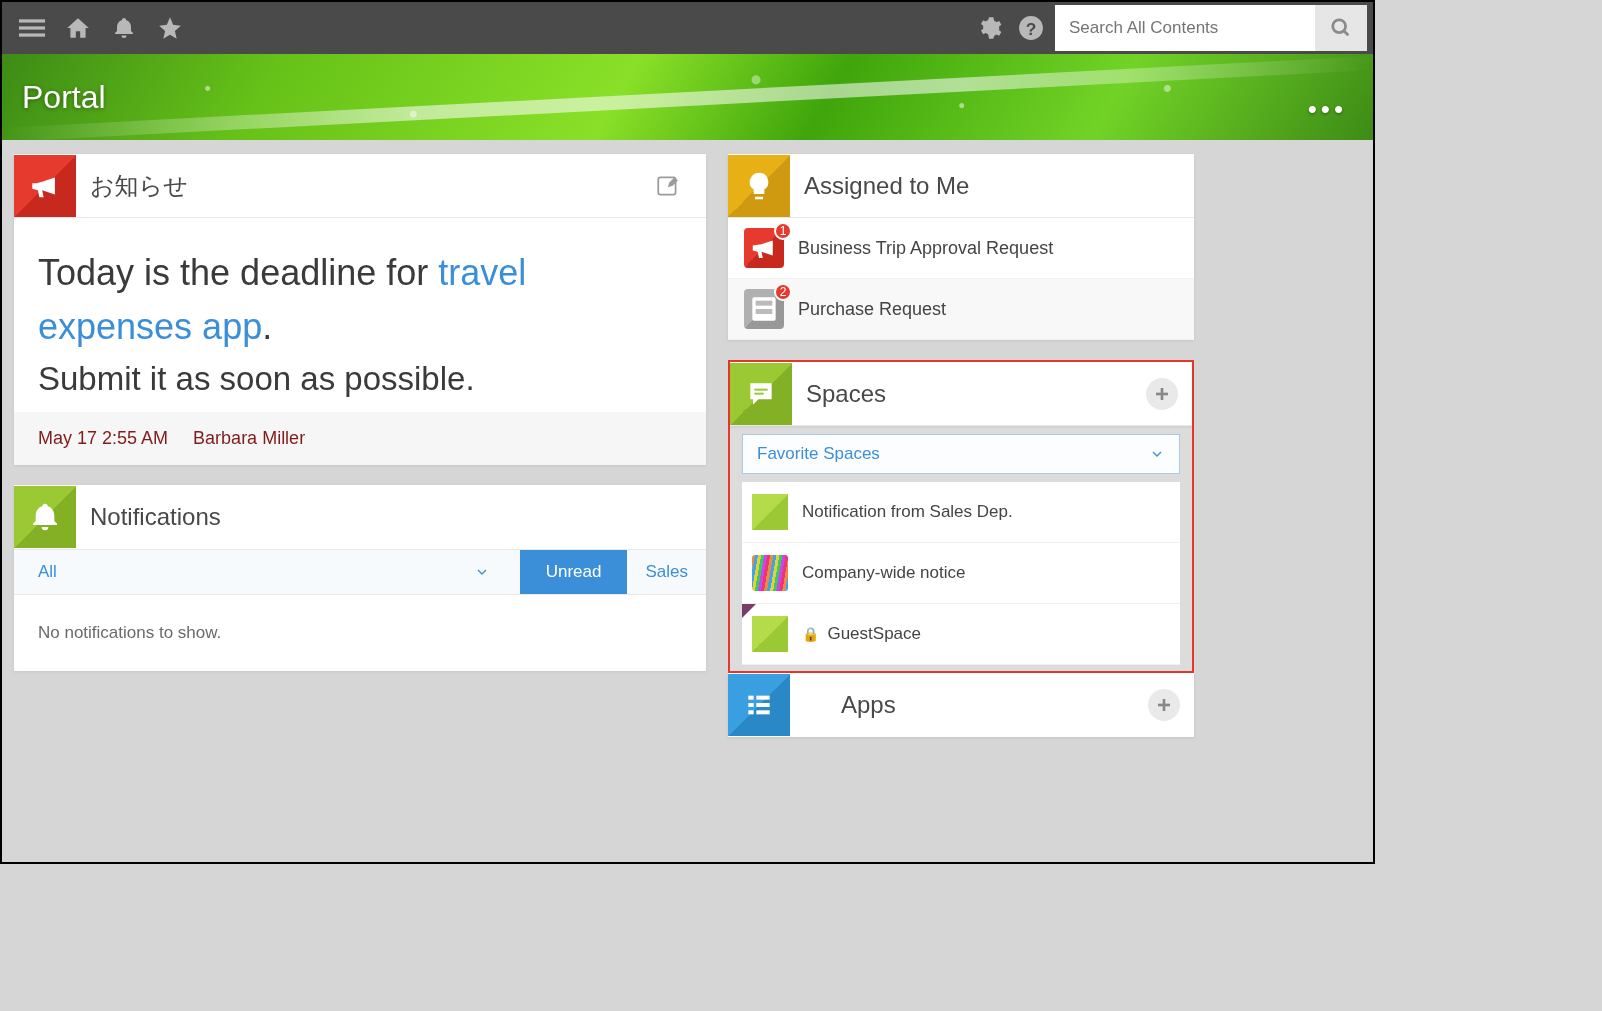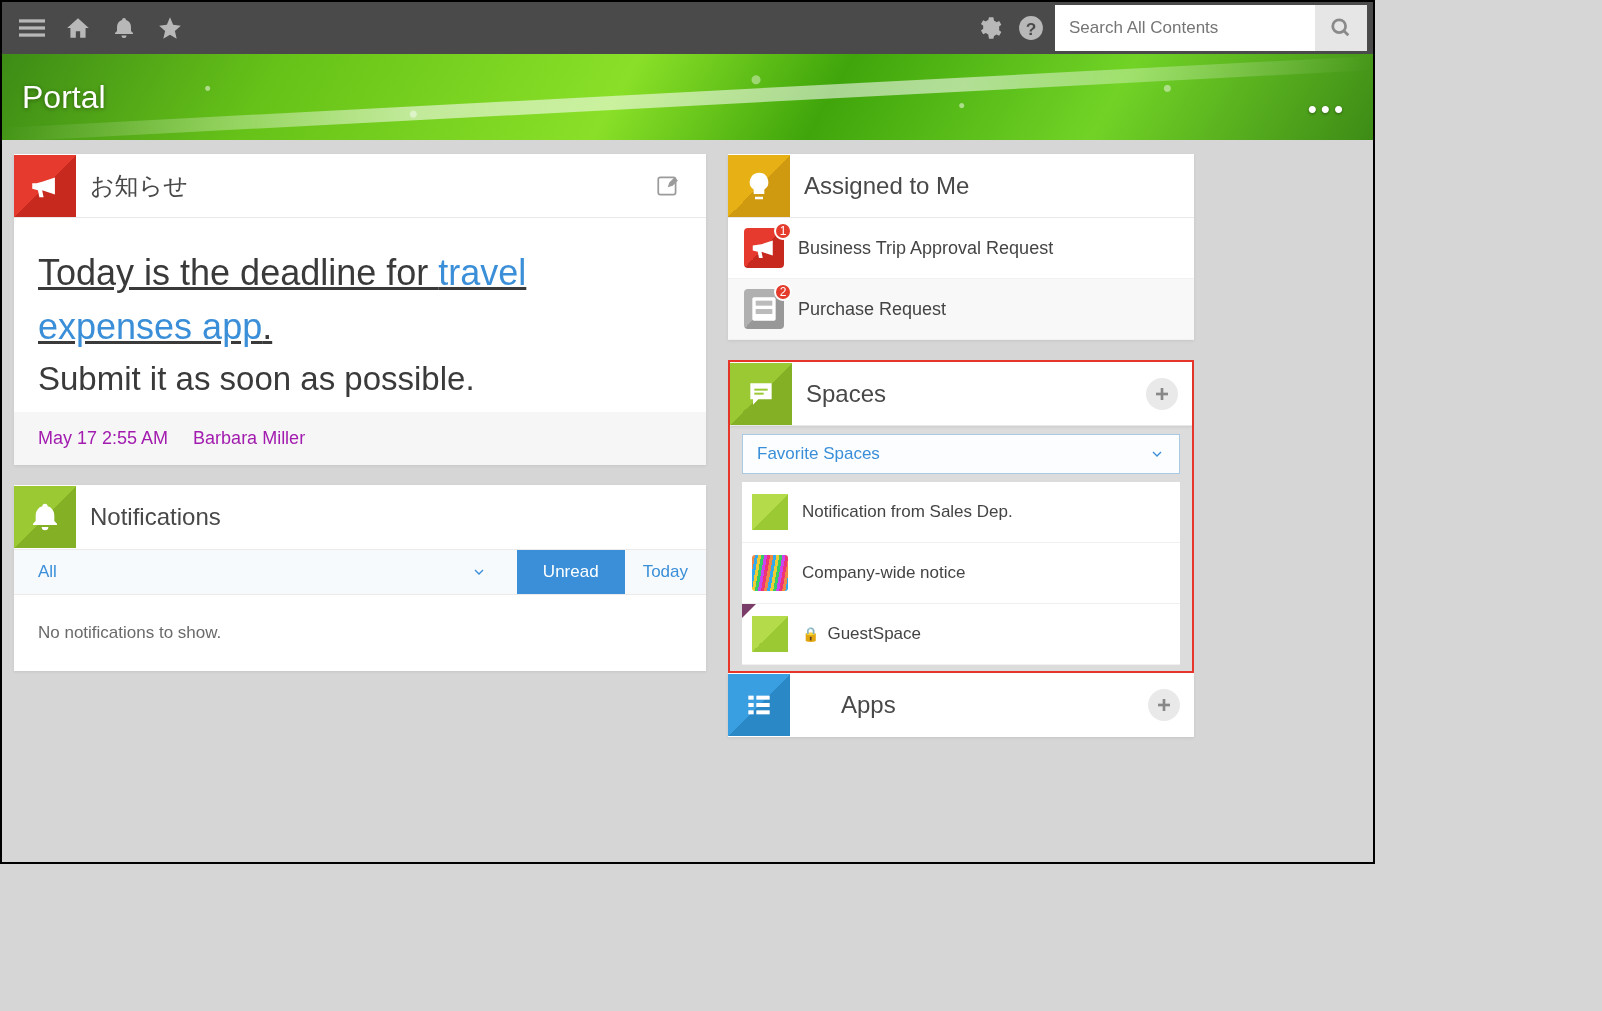--- a/index.html
+++ b/index.html
@@ -41,24 +41,24 @@
 
 .tile-red { background: linear-gradient(135deg,#e63a2e 50%,#c7291f 50%); }
 .tile-yellow { background: linear-gradient(135deg,#e7b014 50%,#d09a10 50%); }
 .tile-green { background: linear-gradient(135deg,#9ac933 50%,#84b026 50%); }
 .tile-blue { background: linear-gradient(135deg,#3a9fe0 50%,#2b88c6 50%); }
 .tile-gray { background: linear-gradient(135deg,#b0b0b0 50%,#989898 50%); border-radius: 4px; }
 .tile-sm { width: 40px; height: 40px; border-radius: 4px; flex-shrink: 0; position: relative; }
 .tile-mini { width: 36px; height: 36px; background: linear-gradient(135deg,#b4db4a 50%,#9ac933 50%); flex-shrink: 0; }
 
 .announce-body { padding: 28px 24px 14px 24px; }
-.announce-body .msg1 { font-size: 36px; font-weight: 300; color: #3a3a3a; text-decoration: underline; line-height: 1.5; }
+.announce-body .msg1 { font-size: 36px; font-weight: 300; color: #3a3a3a; line-height: 1.5; }
 .announce-body .msg1 a { color: #3a8fd8; }
 .announce-body .msg2 { font-size: 33px; font-weight: 300; color: #3a3a3a; margin-top: 6px; }
-.announce-meta { background: #f6f6f6; padding: 16px 24px; color: #a21caf; font-size: 18px; }
+.announce-meta { background: #f6f6f6; padding: 16px 24px; color: #7f1d1d; font-size: 18px; }
 .announce-meta span + span { margin-left: 20px; }
 
 
 .notif-tabs { display: flex; align-items: center; background: #f6fafd; height: 46px; border-top: 1px solid #eaeaea; border-bottom: 1px solid #eaeaea; }
 .ntab { padding: 0 18px; font-size: 17px; color: #3a8fd8; cursor: pointer; height: 100%; display: flex; align-items: center; }
 .ntab.filter { flex: 1; padding-left: 24px; gap: 44px; }
 .ntab.filter .chev { margin-left: auto; margin-right: 12px; }
 .ntab.active { background: #3a8fd8; color: #fff; padding: 0 26px; }
 .notif-empty { padding: 28px 24px; color: #6a6a6a; font-size: 17px; background:#fff; }
 
@@ -181,21 +181,21 @@
       <div class="notif-tabs">
         <div class="ntab filter">
           <span>All</span>
           <span class="chev">
               <svg width="16" height="16" viewBox="0 0 24 24" fill="none" stroke="#3a8fd8" stroke-width="2">
                 <path d="M6 9l6 6 6-6"></path>
               </svg>
             </span>
         </div>
         <div class="ntab active">Unread</div>
-        <div class="ntab">Today</div>
+        <div class="ntab">Sales</div>
       </div>
       <div class="notif-empty">No notifications to show.</div>
     </div>
   </div>
 
   <div class="col-right">
 
     <div class="card">
       <div class="card-head">
         <div class="ci tile-yellow">

